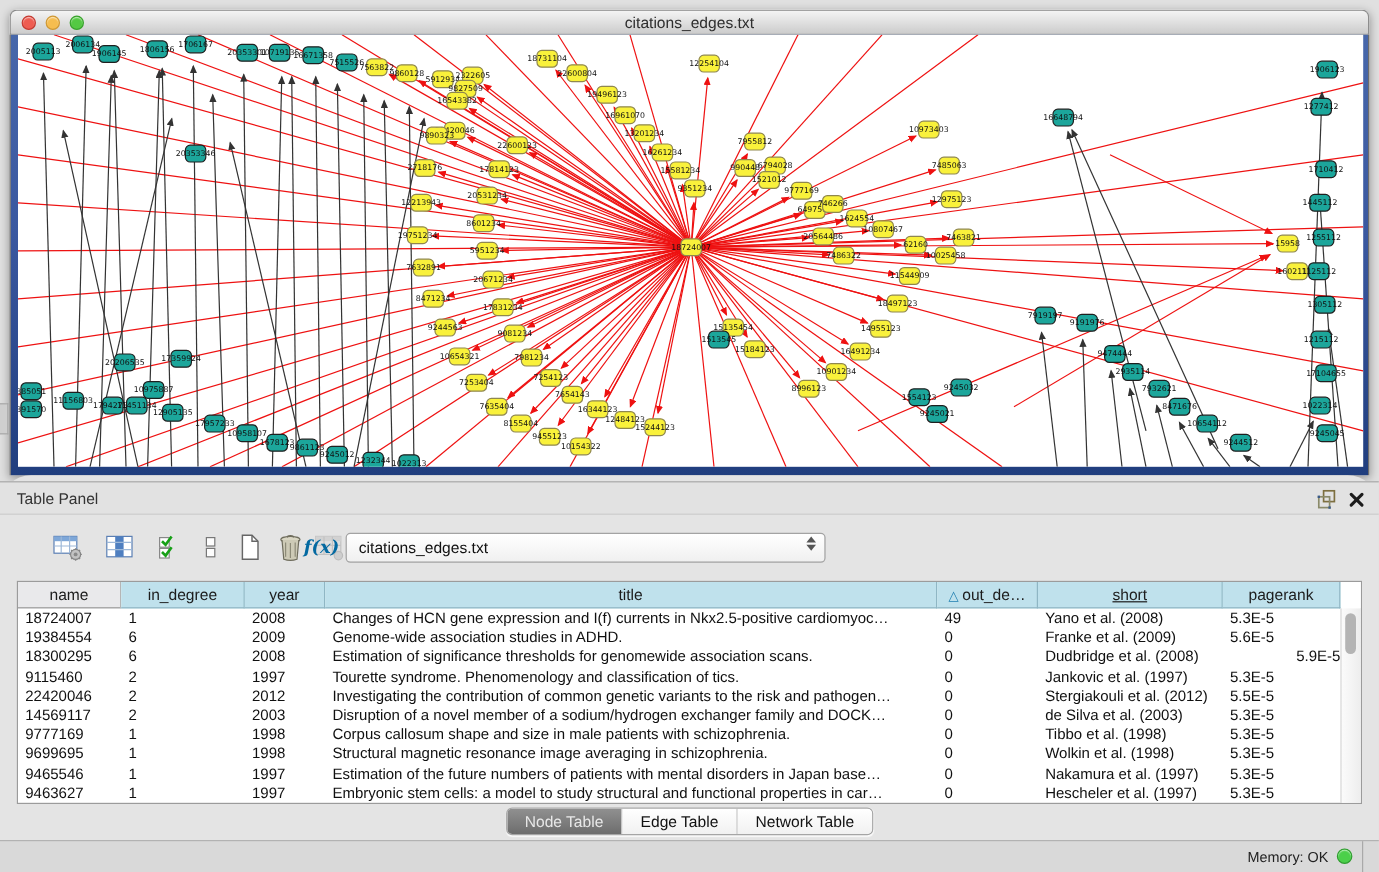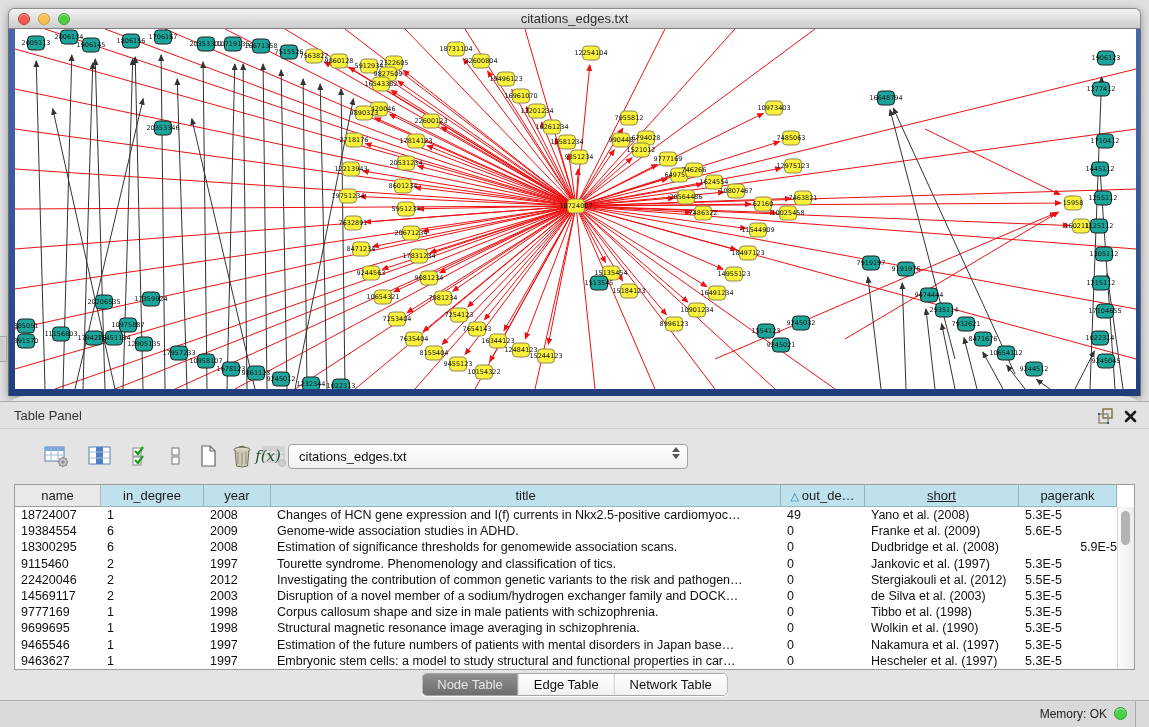--- a/index.html
+++ b/index.html
@@ -35,22 +35,22 @@
   #panel-titlebar { position:absolute; left:0; top:5px; width:1149px; height:28px;
     background:#e2e2e2; border-top:1px solid #a9a9a9; border-bottom:1px solid #cdcdcd; }
   #panel-title { position:absolute; left:14px; top:6px; font-size:13px; color:#333; }
   #float-btn { position:absolute; right:34px; top:5px; width:18px; height:18px; cursor:pointer; }
   #close-btn { position:absolute; right:10px; top:5px; width:16px; height:18px; cursor:pointer; }
 
   
   #toolbar { position:absolute; left:0; top:33px; width:1149px; height:52px; }
   .tool-btn { position:absolute; top:12px; width:32px; height:30px; display:flex;
     align-items:center; justify-content:center; }
-  .fx { font-family:"DejaVu Serif", serif; font-style:italic; font-weight:normal;
-    font-size:15px; color:#14532d; }
+  .fx { font-family:"DejaVu Serif", serif; font-style:italic; font-weight:bold;
+    font-size:15px; color:#0369a1; }
   #combo { position:absolute; left:288px; top:15px; width:400px; height:25px;
     background:linear-gradient(#ffffff,#f0f0f0); border:1px solid #a3a3a3; border-radius:4px;
     font-size:13px; color:#111; line-height:23px; padding-left:10px; }
   #combo .arrows { position:absolute; right:7px; top:2px; display:flex; flex-direction:column; gap:2px; }
   #combo .up { width:0; height:0; border-left:4px solid transparent; border-right:4px solid transparent;
     border-bottom:5px solid #555; }
   #combo .dn { width:0; height:0; border-left:4px solid transparent; border-right:4px solid transparent;
     border-top:5px solid #555; }
 
   
@@ -665,21 +665,21 @@
           <div class="td" style="width: 84px;">0</div>
           <div class="td" style="width: 154px;">Tibbo et al. (1998)</div>
           <div class="td" style="width: 98px;">5.3E-5</div>
         </div>
         <div class="tr">
           <div class="td" style="width: 86px;">9699695</div>
           <div class="td" style="width: 103px;">1</div>
           <div class="td" style="width: 67px;">1998</div>
           <div class="td" style="width: 510px;">Structural magnetic resonance image averaging in schizophrenia.</div>
           <div class="td" style="width: 84px;">0</div>
-          <div class="td" style="width: 154px;">Wolkin et al. (1990)</div>
+          <div class="td" style="width: 154px;">Wolkin et al. (1998)</div>
           <div class="td" style="width: 98px;">5.3E-5</div>
         </div>
         <div class="tr">
           <div class="td" style="width: 86px;">9465546</div>
           <div class="td" style="width: 103px;">1</div>
           <div class="td" style="width: 67px;">1997</div>
           <div class="td" style="width: 510px;">Estimation of the future numbers of patients with mental disorders in Japan base…</div>
           <div class="td" style="width: 84px;">0</div>
           <div class="td" style="width: 154px;">Nakamura et al. (1997)</div>
           <div class="td" style="width: 98px;">5.3E-5</div>

